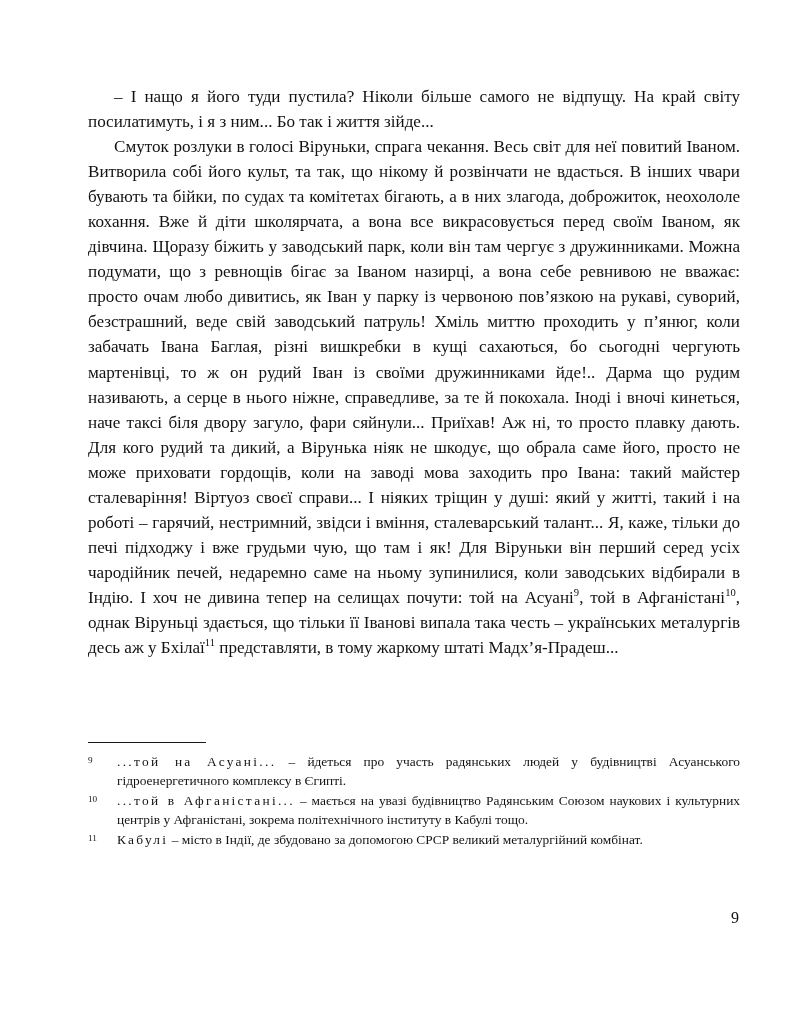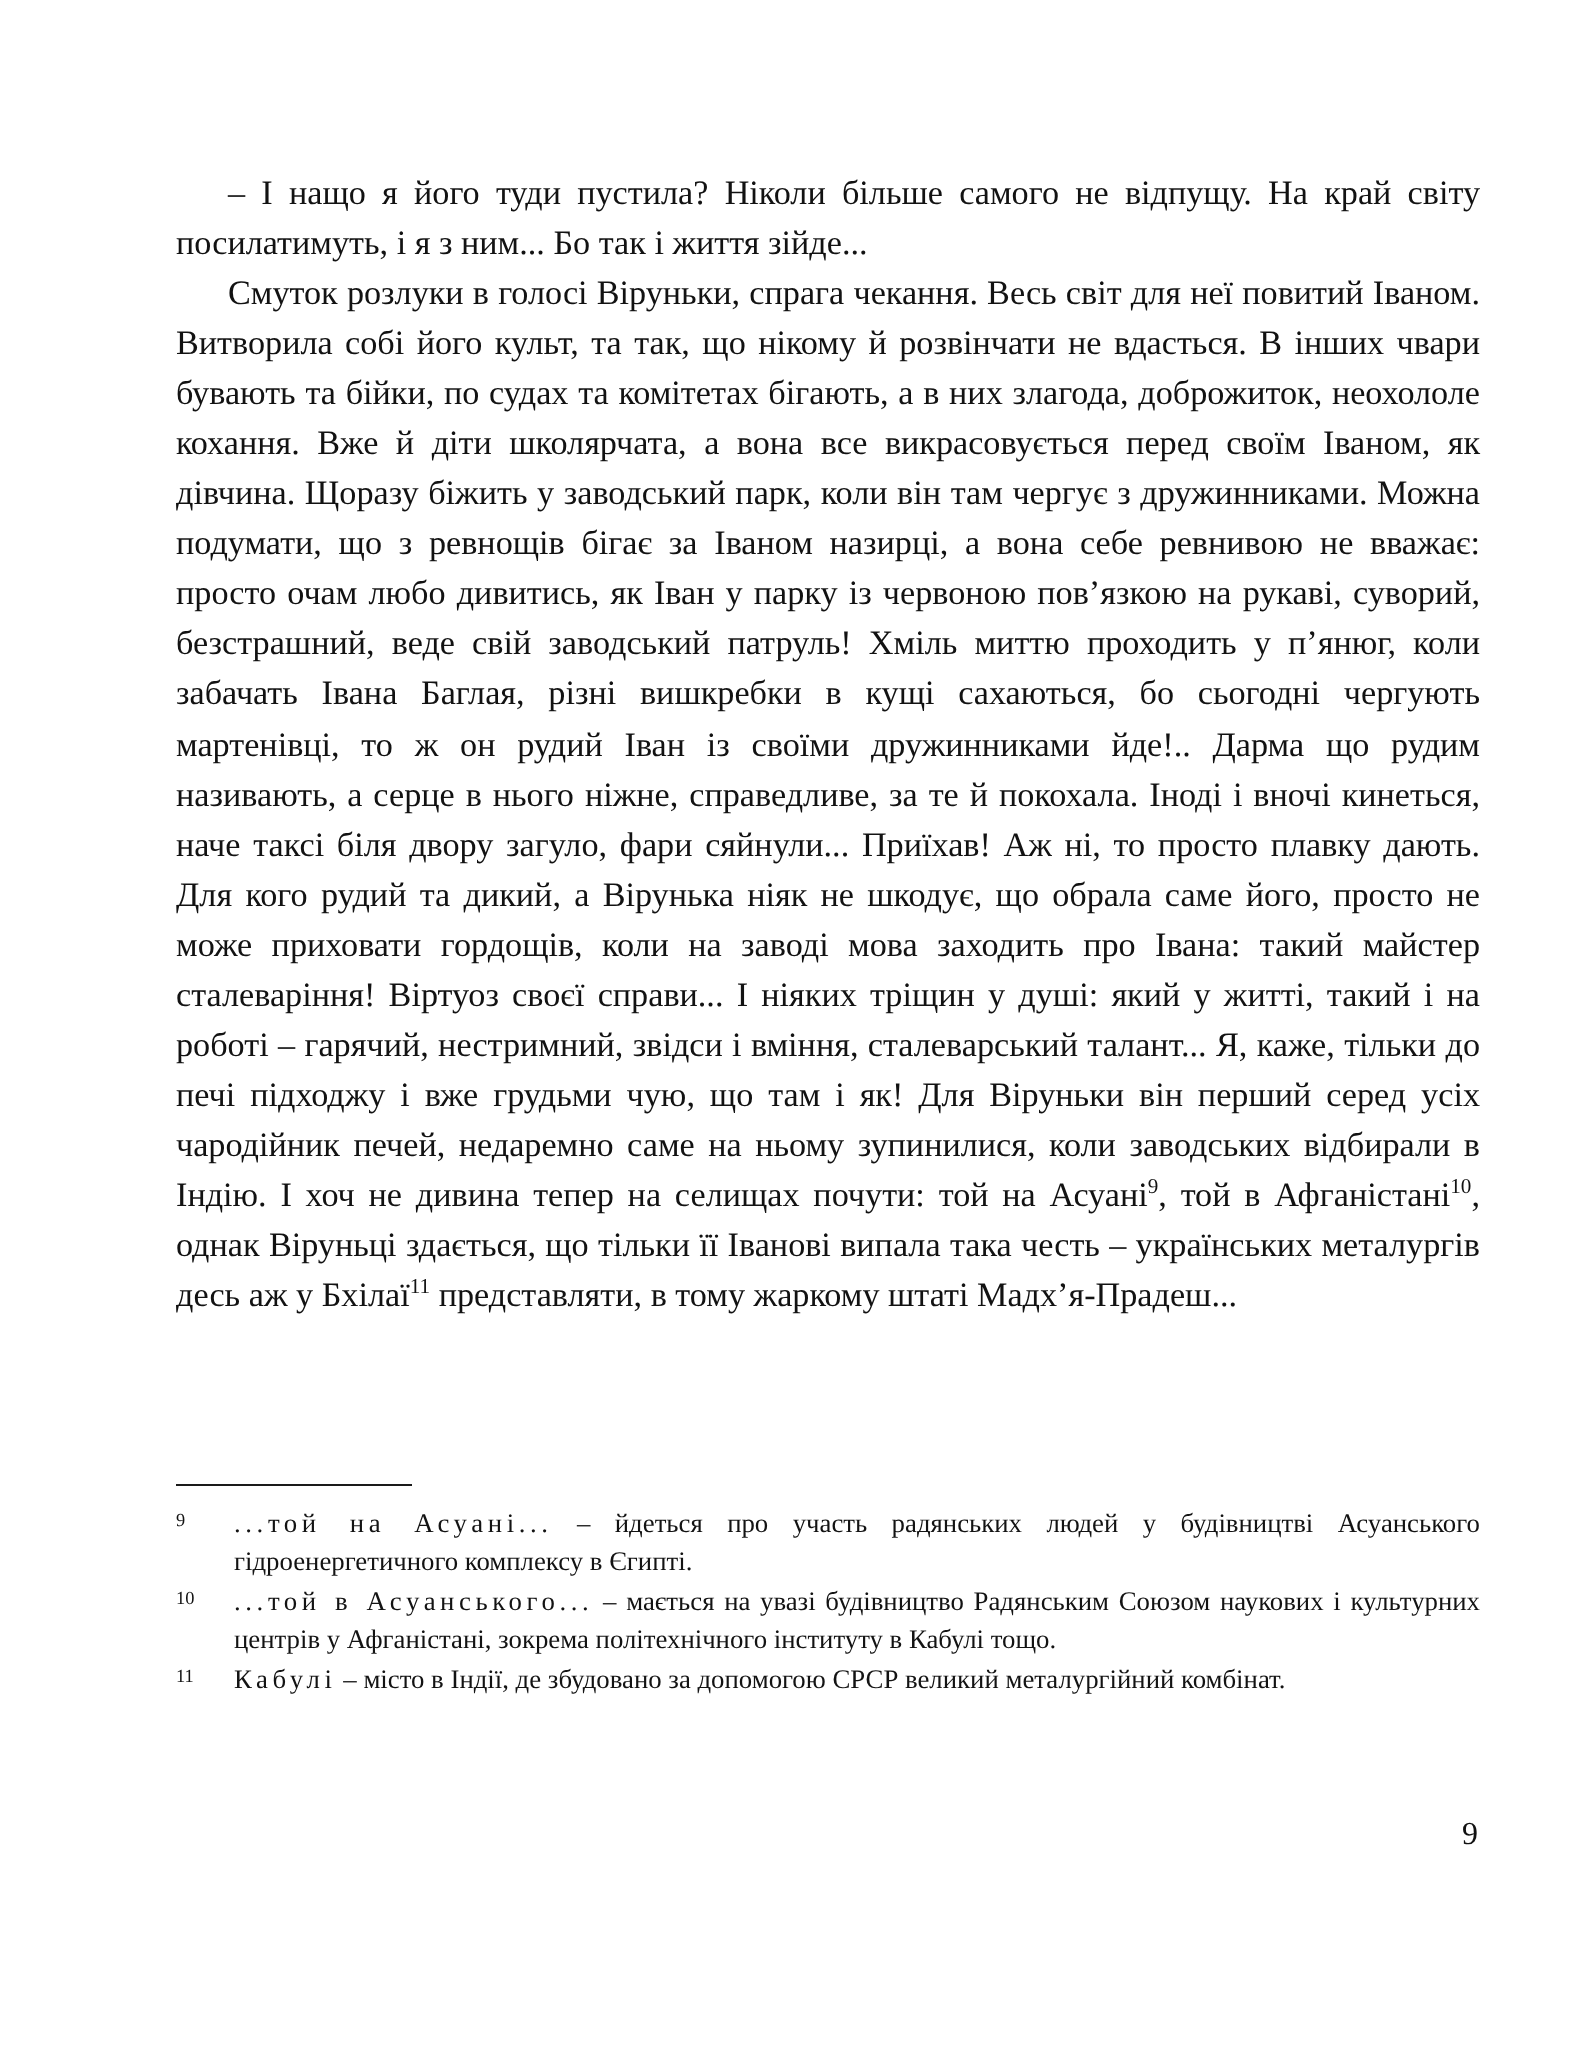--- a/index.html
+++ b/index.html
@@ -104,21 +104,21 @@
     </div>
   </div>
 
   <div class="footnotes">
     <div class="fn-rule"></div>
     <ul class="fn-list">
       <li class="fn-item">
         <span class="fn-num">9</span><span class="sp">...той на Асуані...</span><span> – йдеться про участь радянських людей у будівництві Асуанського гідроенергетичного комплексу в Єгипті.</span>
       </li>
       <li class="fn-item">
-        <span class="fn-num">10</span><span class="sp">...той в Асуанського...</span><span> – мається на увазі будівництво Радянським Союзом наукових і культурних центрів у Афганістані, зокрема політехнічного інституту в Кабулі тощо.</span>
+        <span class="fn-num">10</span><span class="sp">...той в Афганістані...</span><span> – мається на увазі будівництво Радянським Союзом наукових і культурних центрів у Афганістані, зокрема політехнічного інституту в Кабулі тощо.</span>
       </li>
       <li class="fn-item">
         <span class="fn-num">11</span><span class="sp">Кабулі</span><span> – місто в Індії, де збудовано за допомогою СРСР великий металургійний комбінат.</span>
       </li>
     </ul>
   </div>
 
   <div class="page-number">9</div>
 
 </div>

